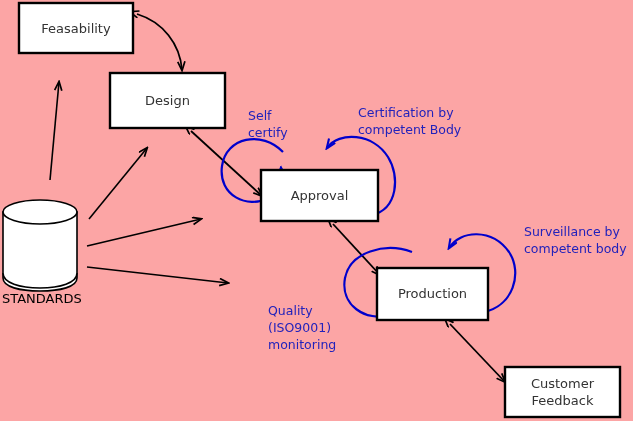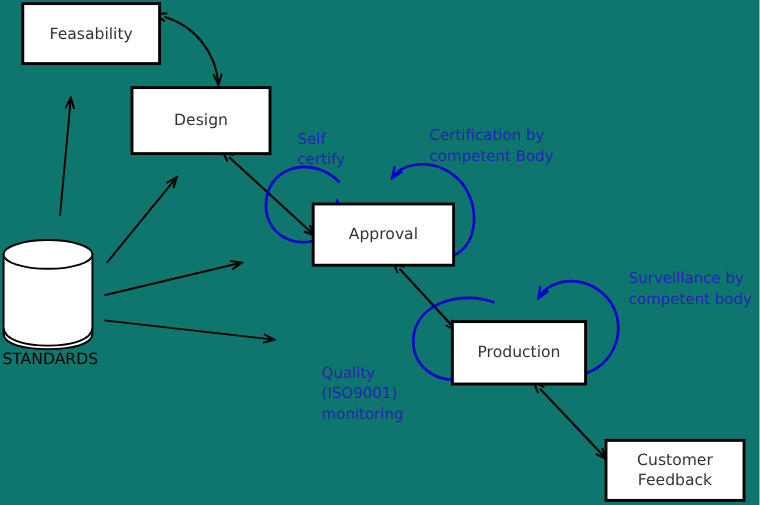--- a/index.html
+++ b/index.html
@@ -4,21 +4,21 @@
 <style>
   html, body {
     margin: 0;
     padding: 0;
     background: #ffffff;
   }
   #canvas {
     position: relative;
     width: 633px;
     height: 421px;
-    background: #0f766e;
+    background: #fca5a5;
     overflow: hidden;
     font-family: "DejaVu Sans", "Liberation Sans", sans-serif;
   }
   svg#diagram {
     position: absolute;
     left: 0;
     top: 0;
     width: 633px;
     height: 421px;
   }

